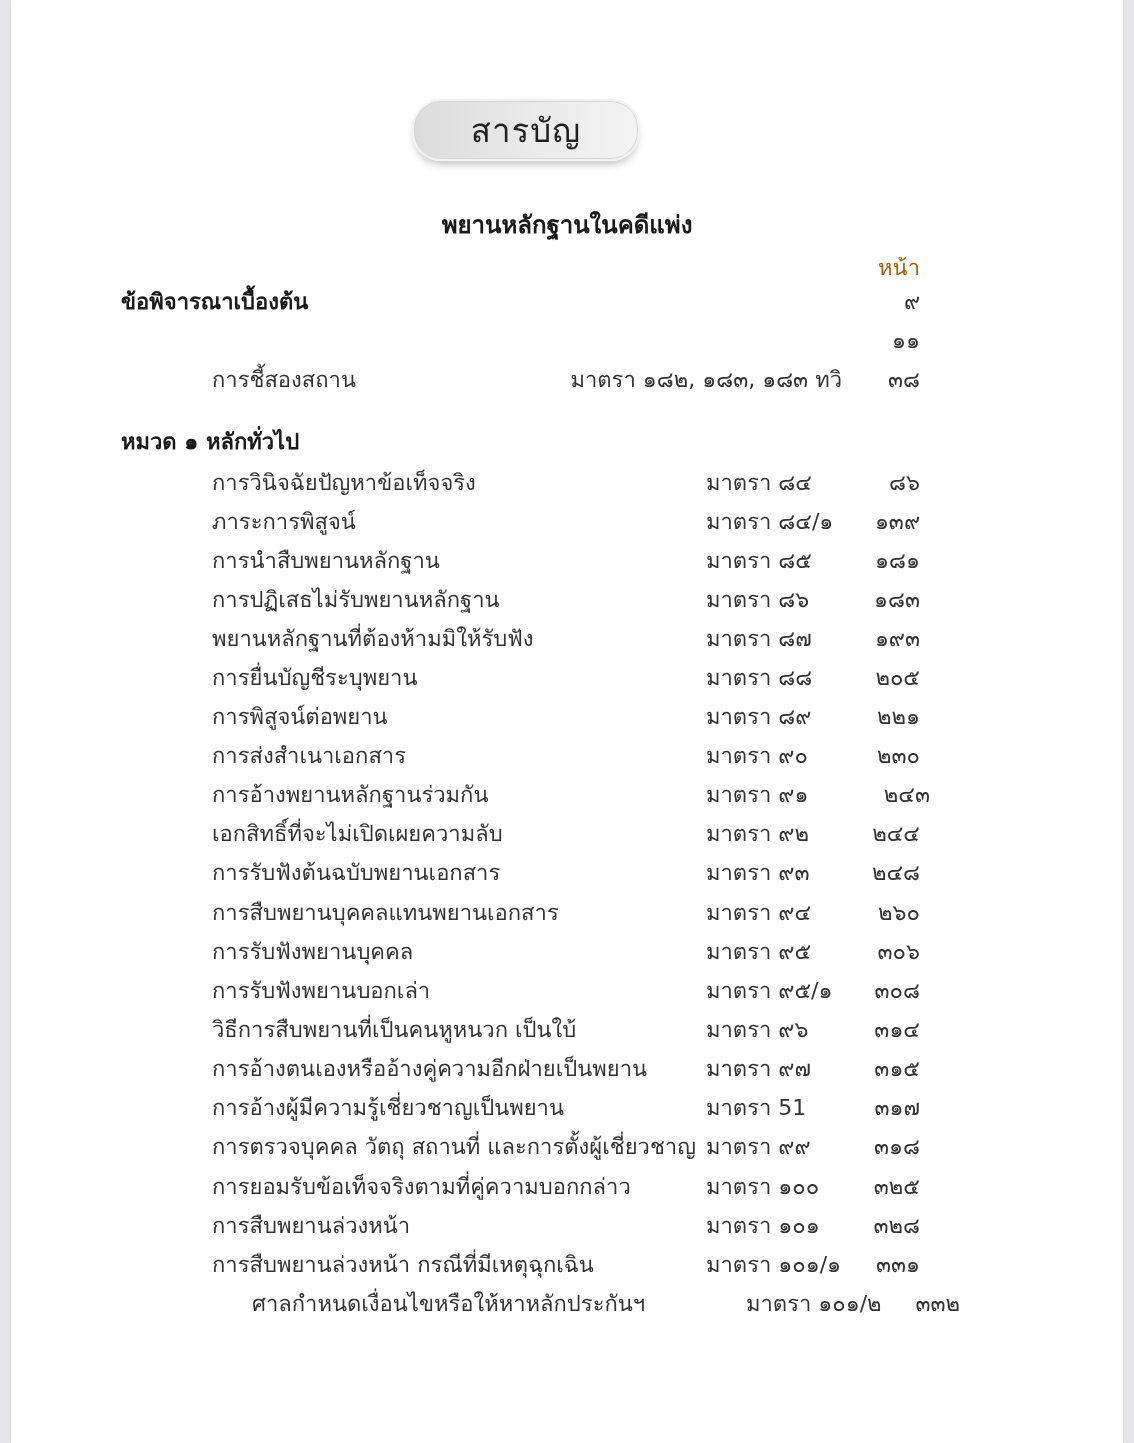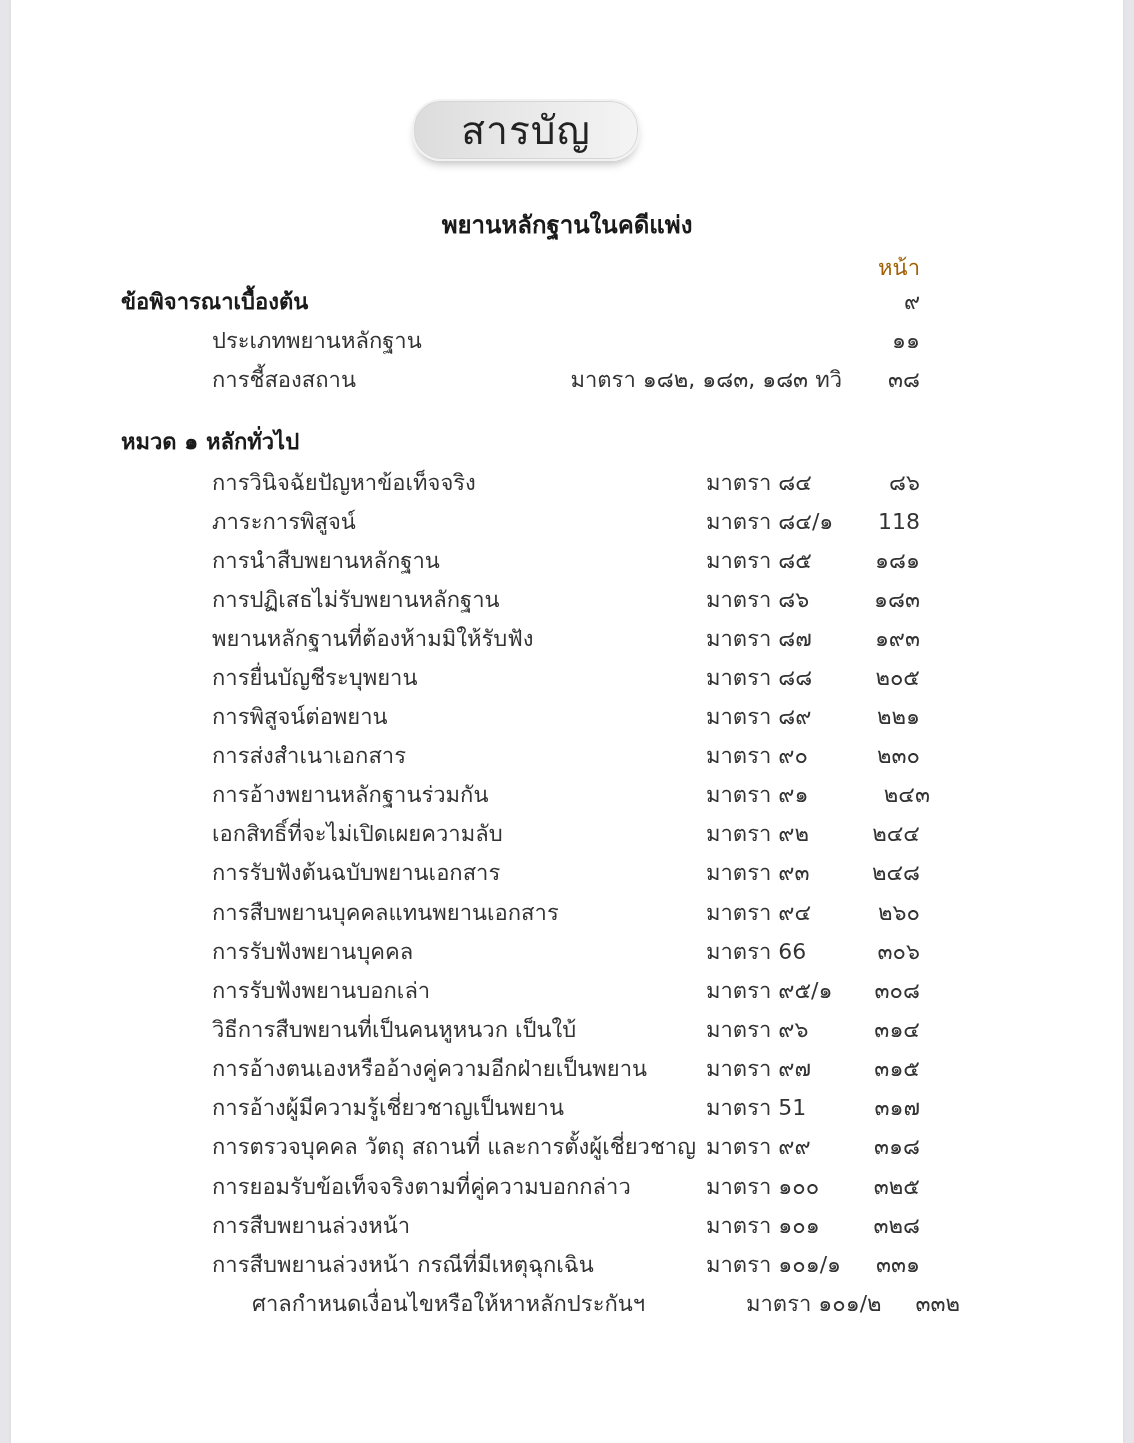--- a/index.html
+++ b/index.html
@@ -30,21 +30,21 @@
       top: 99px;
       width: 224px;
       height: 58px;
       border-radius: 29px;
       background: linear-gradient(90deg, #dcdcdc 0%, #e8e8e8 45%, #f4f4f4 100%);
       border: 2px solid #f2f2f2;
       box-shadow: 0 6px 8px -3px rgba(0,0,0,0.25), inset 0 0 0 1px #d6d6d6;
       display: flex;
       align-items: center;
       justify-content: center;
-      font-size: 39px;
+      font-size: 33px;
       color: #222;
       letter-spacing: 1px;
     }
     .book-title {
       position: absolute;
       left: 0;
       width: 1134px;
       top: 205px;
       text-align: center;
       font-size: 24px;
@@ -104,42 +104,41 @@
 
 <div class="book-title">พยานหลักฐานในคดีแพ่ง</div>
 
 <div class="page-col-header">หน้า</div>
 
 <div class="row section" style="top:284px;">
   <span class="label">ข้อพิจารณาเบื้องต้น</span>
   <span class="pg">๙</span>
 </div>
 <div class="row" style="top:323px;">
-  <span class="label">ประเภทพยานหลักฐาน</span>
   <span class="pg">๑๑</span>
 </div>
 <div class="row" style="top:362px;">
   <span class="label">การชี้สองสถาน</span>
   <span class="section-ref wide">มาตรา ๑๘๒, ๑๘๓, ๑๘๓ ทวิ</span>
   <span class="pg">๓๘</span>
 </div>
 
 <div class="row section" style="top:424px;">
   <span class="label">หมวด ๑ หลักทั่วไป</span>
 </div>
 
 <div class="row" style="top:465px;">
   <span class="label">การวินิจฉัยปัญหาข้อเท็จจริง</span>
   <span class="section-ref">มาตรา ๘๔</span>
   <span class="pg">๘๖</span>
 </div>
 <div class="row" style="top:504px;">
   <span class="label">ภาระการพิสูจน์</span>
   <span class="section-ref">มาตรา ๘๔/๑</span>
-  <span class="pg">118</span>
+  <span class="pg">๑๓๙</span>
 </div>
 <div class="row" style="top:543px;">
   <span class="label">การนำสืบพยานหลักฐาน</span>
   <span class="section-ref">มาตรา ๘๕</span>
   <span class="pg">๑๘๑</span>
 </div>
 <div class="row" style="top:582px;">
   <span class="label">การปฏิเสธไม่รับพยานหลักฐาน</span>
   <span class="section-ref">มาตรา ๘๖</span>
   <span class="pg">๑๘๓</span>
@@ -179,21 +178,21 @@
   <span class="section-ref">มาตรา ๙๓</span>
   <span class="pg">๒๔๘</span>
 </div>
 <div class="row" style="top:895px;">
   <span class="label">การสืบพยานบุคคลแทนพยานเอกสาร</span>
   <span class="section-ref">มาตรา ๙๔</span>
   <span class="pg">๒๖๐</span>
 </div>
 <div class="row" style="top:934px;">
   <span class="label">การรับฟังพยานบุคคล</span>
-  <span class="section-ref">มาตรา 66</span>
+  <span class="section-ref">มาตรา ๙๕</span>
   <span class="pg">๓๐๖</span>
 </div>
 <div class="row" style="top:973px;">
   <span class="label">การรับฟังพยานบอกเล่า</span>
   <span class="section-ref">มาตรา ๙๕/๑</span>
   <span class="pg">๓๐๘</span>
 </div>
 <div class="row" style="top:1012px;">
   <span class="label">วิธีการสืบพยานที่เป็นคนหูหนวก เป็นใบ้</span>
   <span class="section-ref">มาตรา ๙๖</span>

